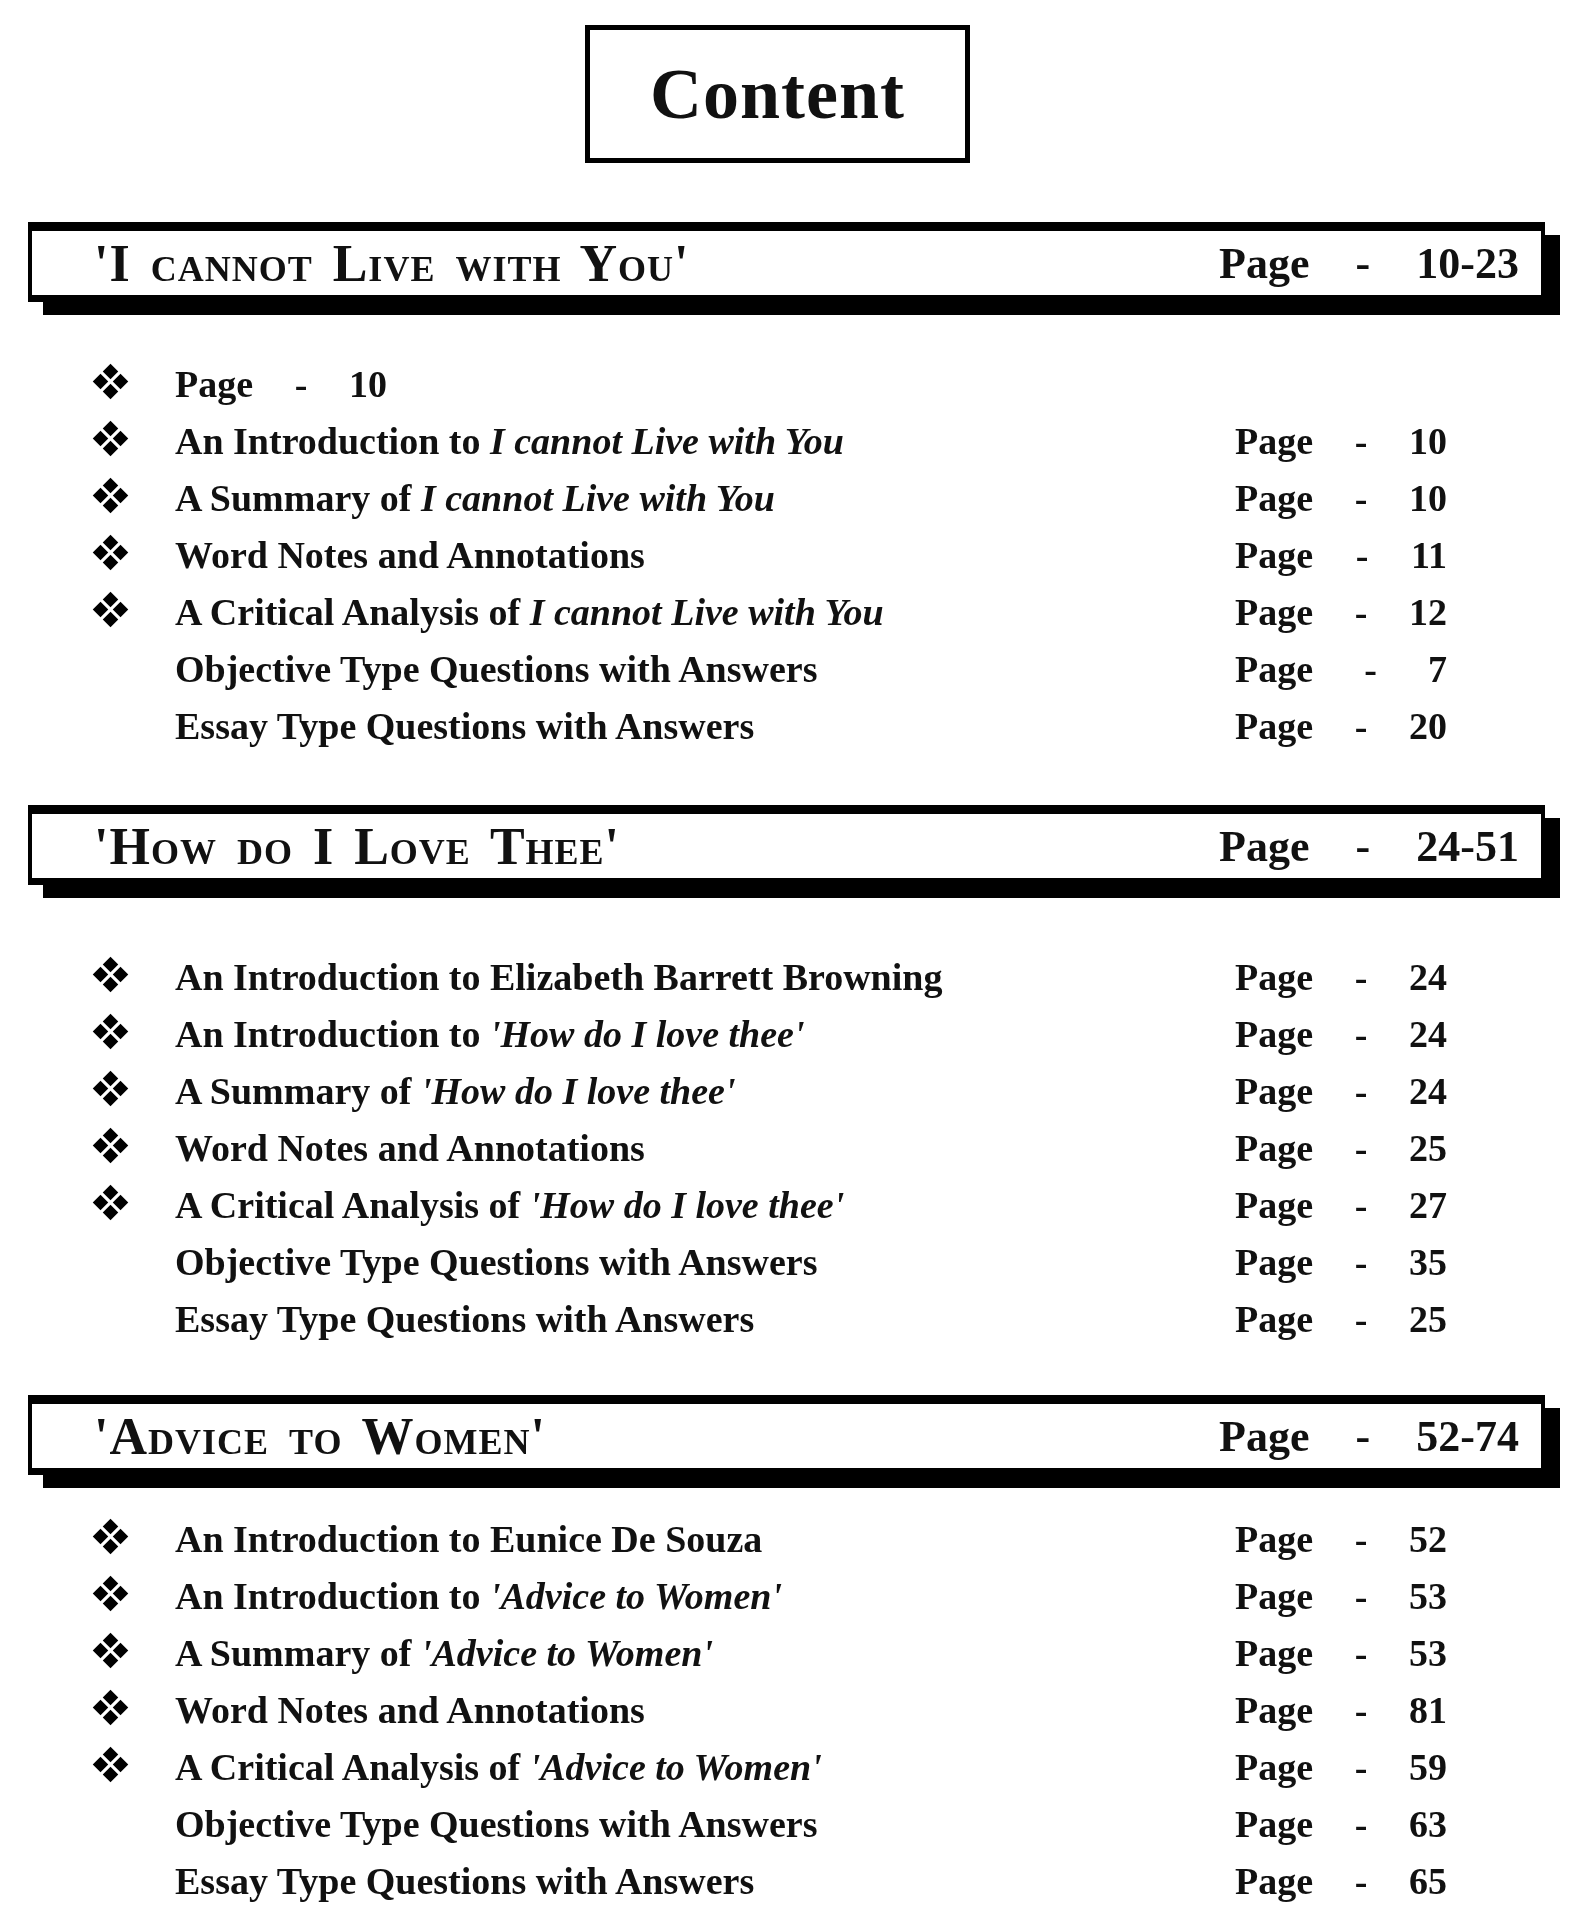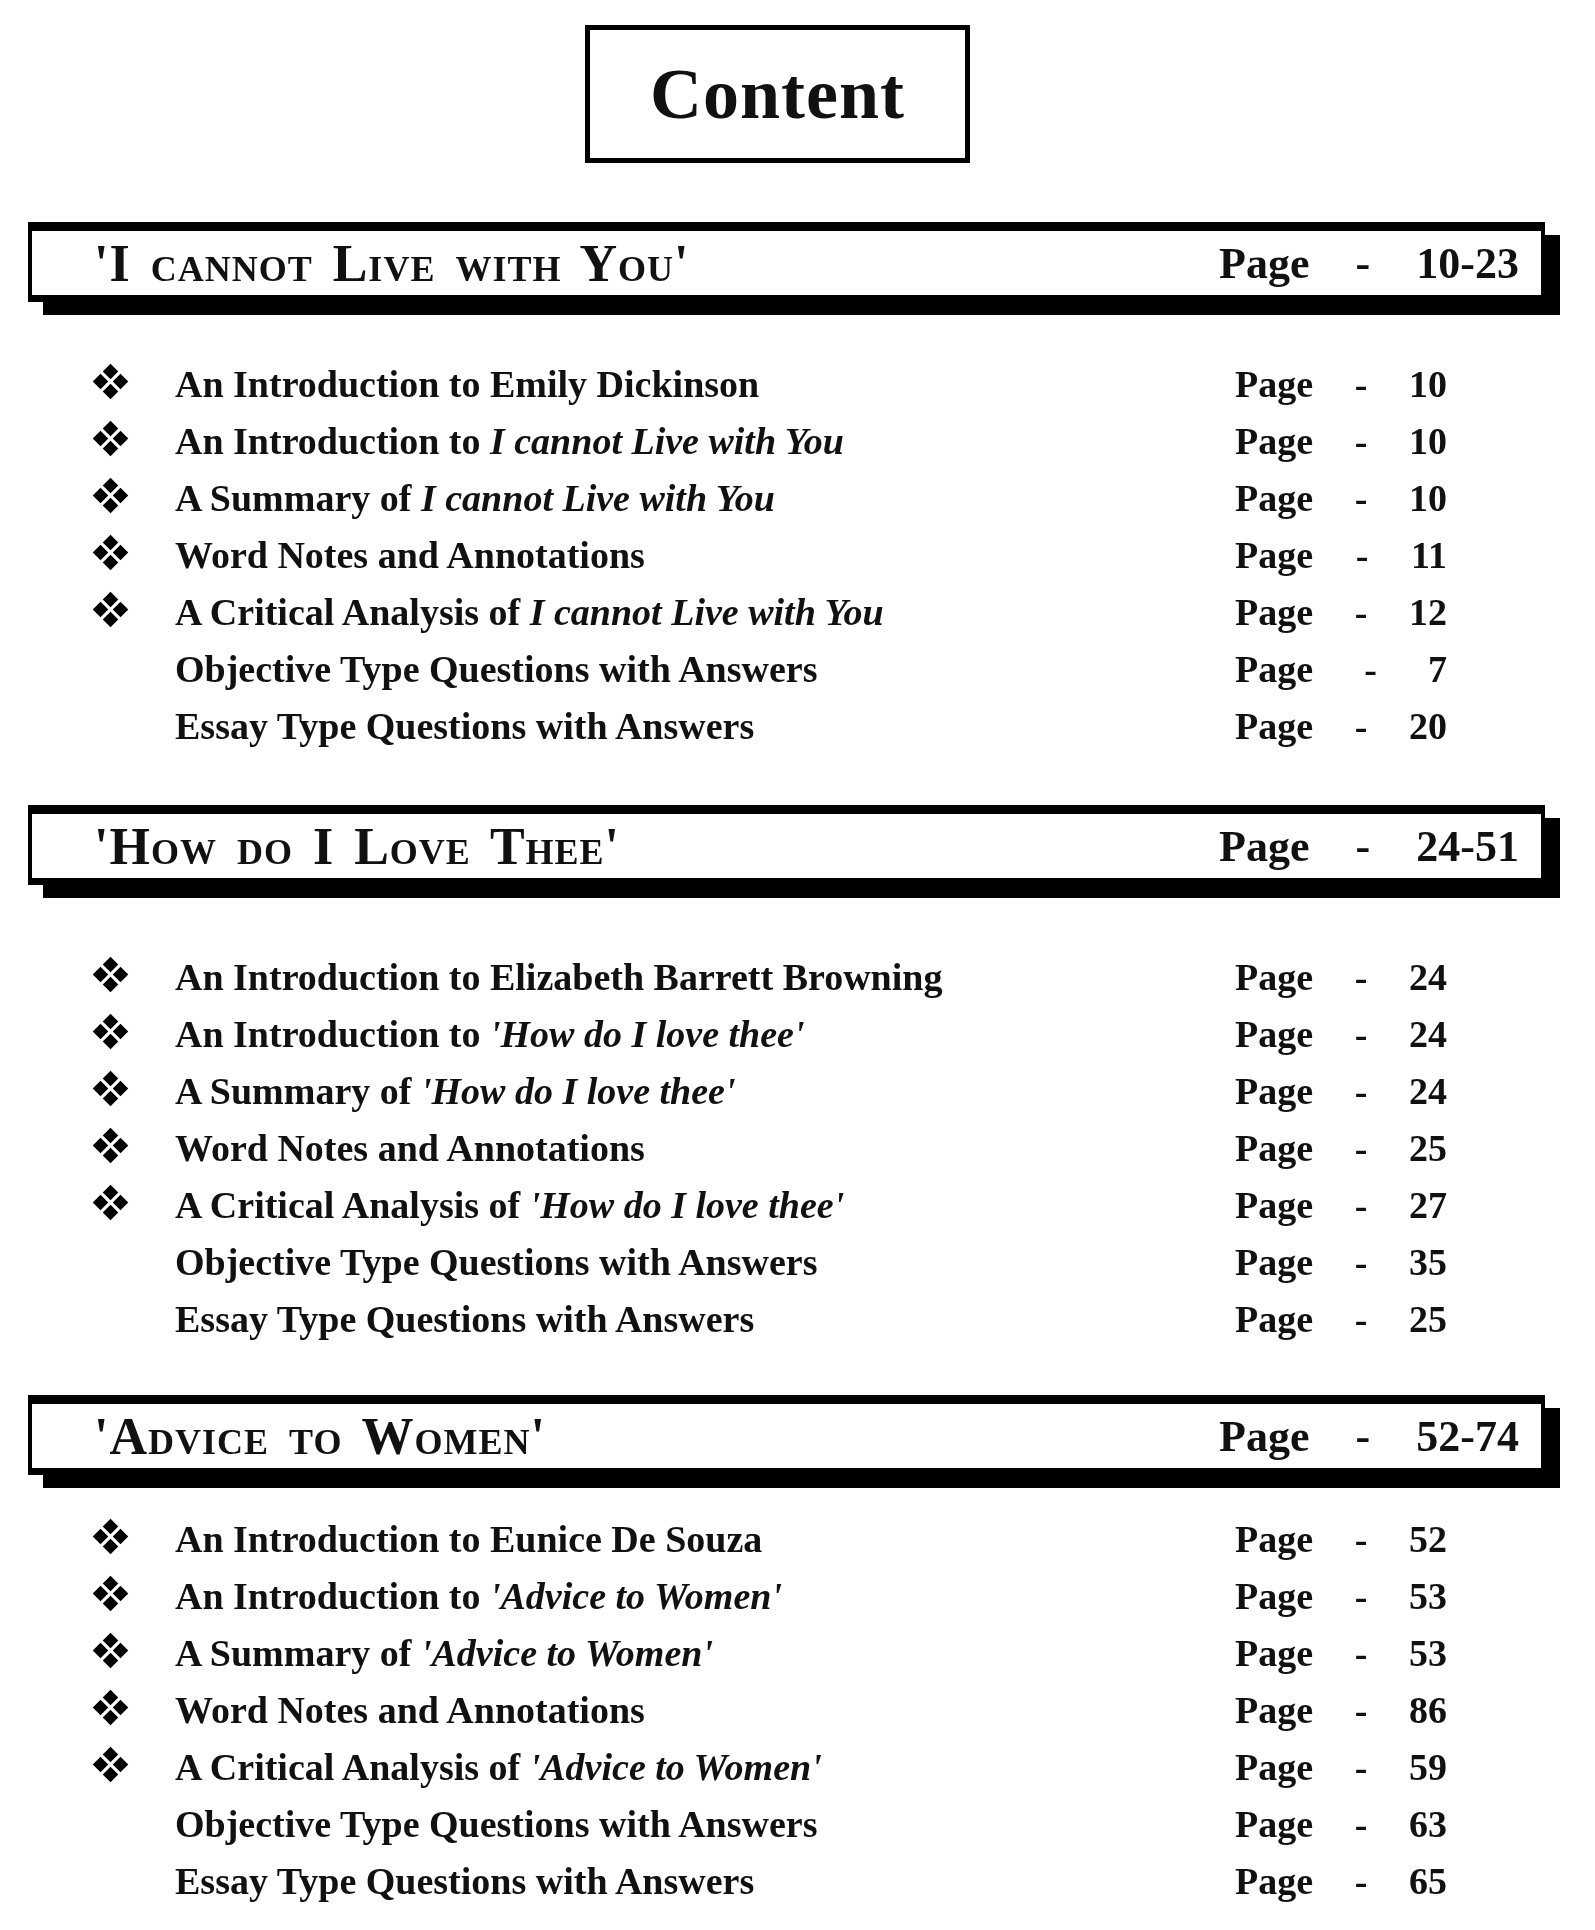--- a/index.html
+++ b/index.html
@@ -72,21 +72,20 @@
   <span class="sec-pagerange">
     <span>Page</span>
     <span>-</span>
     <span>10-23</span>
   </span>
 </div>
 
 <div class="rows r1">
   <div class="row">
     <span class="bullet-box"><span class="bullet"><i></i><i></i><i></i><i></i></span></span>
-    <span class="itext"><span>An Introduction to Emily Dickinson</span><i></i></span>
     <span class="pagecol">
         <span>Page</span>
         <span>-</span>
         <span>10</span>
       </span>
   </div>
   <div class="row">
     <span class="bullet-box"><span class="bullet"><i></i><i></i><i></i><i></i></span></span>
     <span class="itext"><span>An Introduction to </span><i>I cannot Live with You</i></span>
     <span class="pagecol">
@@ -253,21 +252,21 @@
         <span>-</span>
         <span>53</span>
       </span>
   </div>
   <div class="row">
     <span class="bullet-box"><span class="bullet"><i></i><i></i><i></i><i></i></span></span>
     <span class="itext"><span>Word Notes and Annotations</span><i></i></span>
     <span class="pagecol">
         <span>Page</span>
         <span>-</span>
-        <span>86</span>
+        <span>81</span>
       </span>
   </div>
   <div class="row">
     <span class="bullet-box"><span class="bullet"><i></i><i></i><i></i><i></i></span></span>
     <span class="itext"><span>A Critical Analysis of </span><i>'Advice to Women'</i></span>
     <span class="pagecol">
         <span>Page</span>
         <span>-</span>
         <span>59</span>
       </span>

